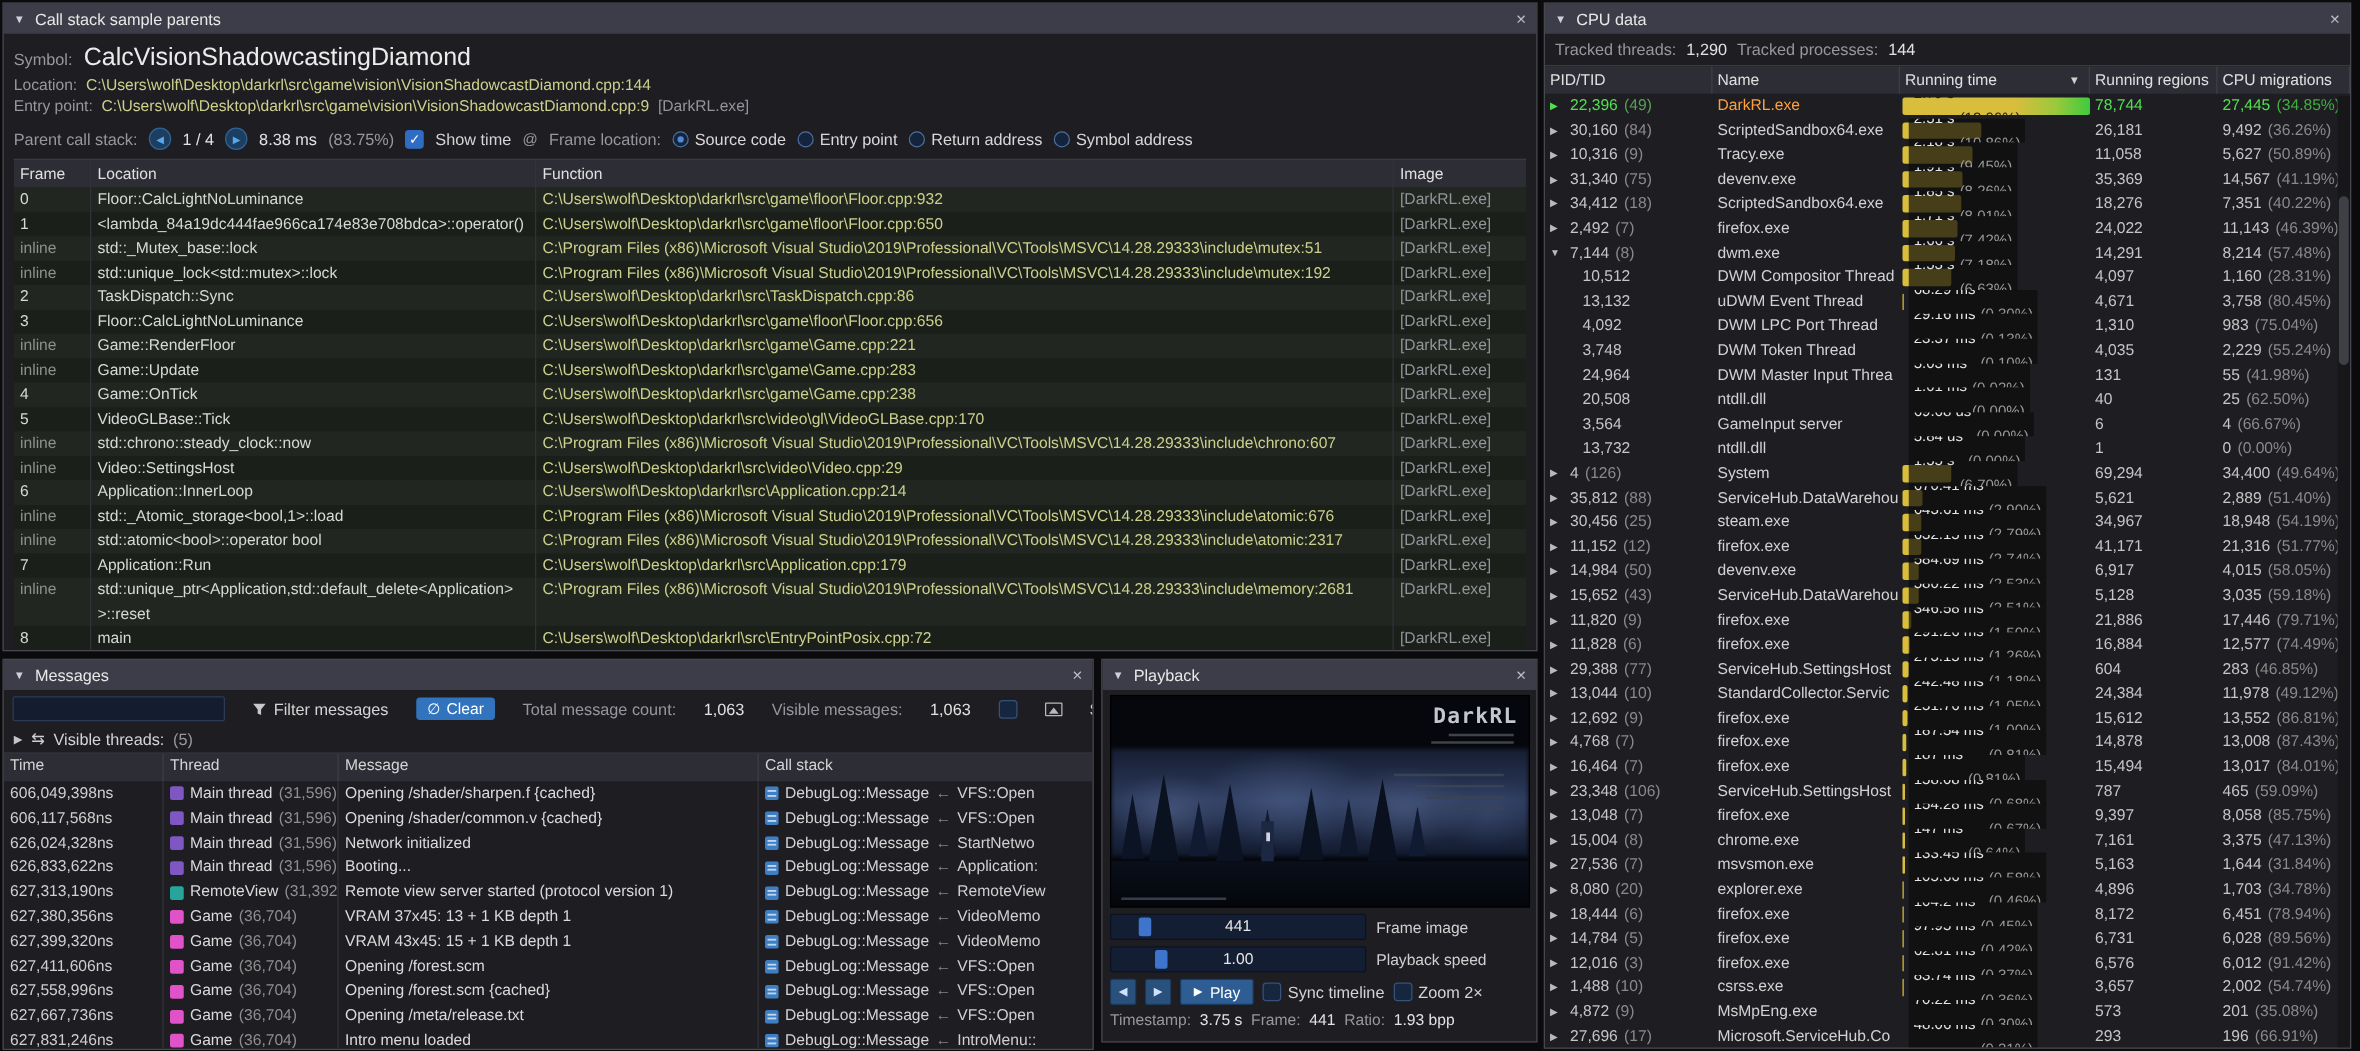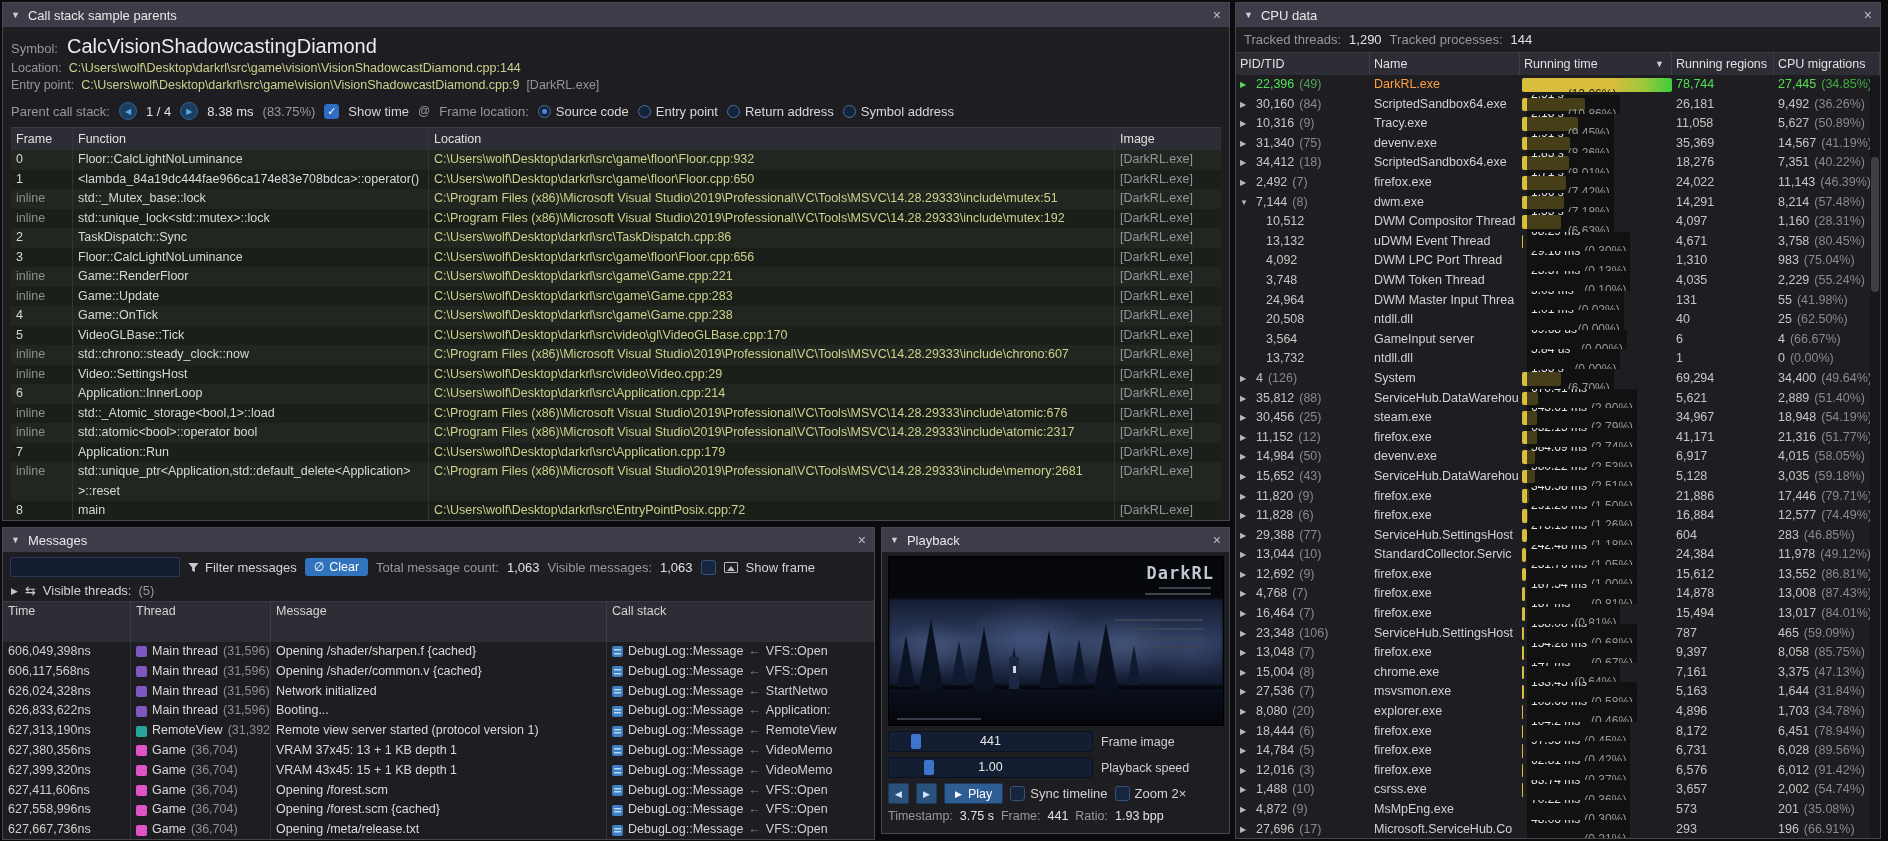--- a/index.html
+++ b/index.html
@@ -43,30 +43,30 @@
   .csr.even { background:#212720; }
   .csr.odd { background:#1a1f1a; }
   .cell { padding:0 5px; border-right:1px solid #32323a; line-height:19.5px; font-size:12.5px; }
   .c-frame { color:#d8d8d8; }
   .c-frame.inl { color:#8f8f8f; }
   .c-func { color:#d8d8d8; word-break:break-all; }
   .c-loc { color:#ccd08c; word-break:break-all; }
   .c-img { color:#94949a; border-right:none; }
 
   
-  .msg-toolbar { display:flex; align-items:center; gap:8px; padding:5px 7px; white-space:nowrap; overflow:hidden; flex:none; }
+  .msg-toolbar { display:flex; align-items:center; gap:22px; padding:5px 7px; white-space:nowrap; overflow:hidden; flex:none; }
   .filter-input { width:170px; height:20px; background:#141c30; border:1px solid #2c3a56; border-radius:2px; color:#d8d8d8; padding:0 5px; font-family:inherit; font-size:12.5px; outline:none; }
   .flat-ctl { display:inline-flex; align-items:center; gap:6px; cursor:pointer; }
   .btn-blue { display:inline-flex; align-items:center; gap:5px; background:#3273be; color:#fff; border:none; border-radius:3px; padding:2px 9px; font-size:12.5px; font-family:inherit; cursor:pointer; }
   .threads-row { display:flex; align-items:center; gap:7px; padding:1px 8px 3px 8px; flex:none; }
   .mini-caret { color:#c4c4c4; font-size:9px; cursor:pointer; }
   .shuffle-ic { color:#cfcfcf; font-size:13px; }
   .msg-table { flex:1; overflow:hidden; border-top:1px solid #3a3a42; }
   .msr { display:grid; grid-template-columns:128px 140px 336px 1fr; height:19.8px; align-items:center; }
-  .msr.head { background:#2d2d36; height:40px; }
+  .msr.head { background:#2d2d36; height:22px; }
   .msr .cell { line-height:19.8px; height:100%; overflow:hidden; white-space:nowrap; }
   .m-time { color:#cfcfcf; }
   .m-thread { display:flex; align-items:center; gap:5px; padding:0 5px; border-right:1px solid #32323a; }
   .swatch { width:11px; height:11px; border-radius:2px; flex:none; }
   .m-msg { color:#dadada; white-space:pre; }
   .m-cs { display:flex; align-items:center; gap:5px; padding:0 5px; border-right:none; }
   .cs-ic { width:11px; height:11px; border-radius:2px; flex:none;
            background:linear-gradient(#bcd6f0,#bcd6f0) 2px 3px/7px 1.5px no-repeat,
                       linear-gradient(#bcd6f0,#bcd6f0) 2px 6.5px/7px 1.5px no-repeat,#3e7ec2; }
   .cs-arrow { color:#858585; }
@@ -198,22 +198,22 @@
           <span>Return address</span>
         </span>
       <span class="radio">
           <span class="rad"></span>
           <span>Symbol address</span>
         </span>
     </div>
     <div class="cs-table">
       <div class="csr head">
         <div class="cell c-frame">Frame</div>
+        <div class="cell">Location</div>
         <div class="cell">Function</div>
-        <div class="cell">Location</div>
         <div class="cell c-img">Image</div>
       </div>
       <div>
           <div class="csr even">
             <div class="cell c-frame">0</div>
             <div class="cell c-func">Floor::CalcLightNoLuminance</div>
             <div class="cell c-loc">C:\Users\wolf\Desktop\darkrl\src\game\floor\Floor.cpp:932</div>
             <div class="cell c-img">[DarkRL.exe]</div>
           </div>
           <div class="csr odd">

